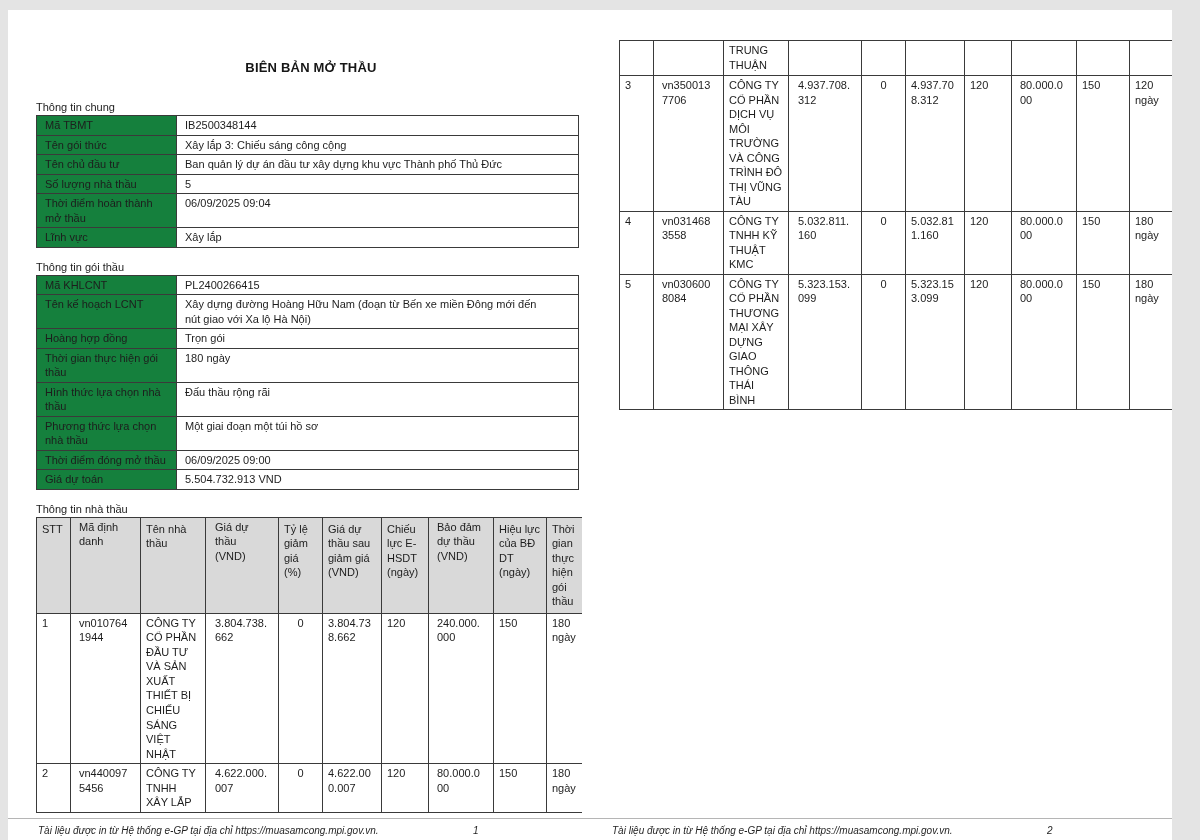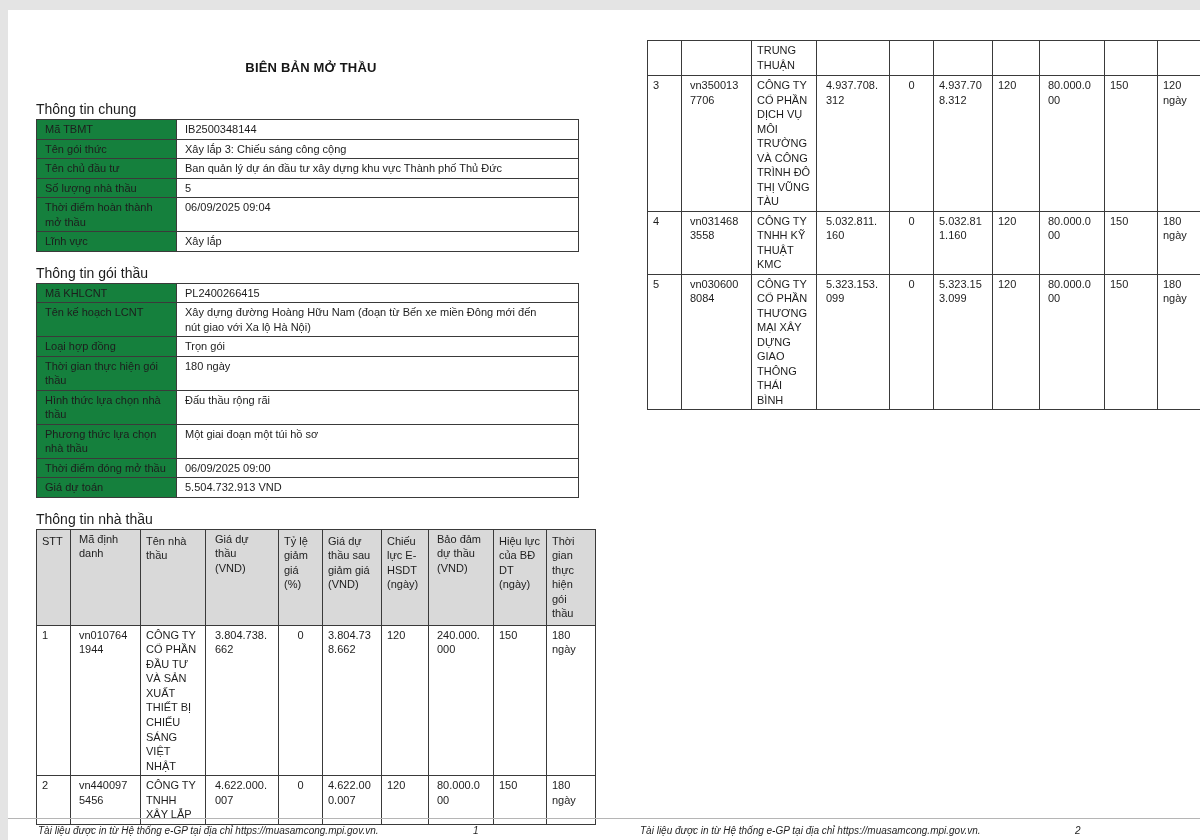--- a/index.html
+++ b/index.html
@@ -4,28 +4,28 @@
 <style>
   html,body{margin:0;padding:0;}
   body{
     width:1200px;height:840px;position:relative;overflow:hidden;
     background:#e4e4e4;
     font-family:"Liberation Sans","DejaVu Sans",sans-serif;
     color:#1d1d1d;
   }
   .page{position:absolute;top:10px;height:830px;background:#ffffff;overflow:hidden;}
   #page1{left:8px;width:609px;}
-  #page2{left:610px;width:590px;}
+  #page2{left:582px;width:590px;}
 
   .content{padding:50px 11px 0 28px;}
   .doc-title{
     font-size:13px;font-weight:bold;text-align:center;
     margin:0 0 26px 0;letter-spacing:.2px;color:#161616;width:550px;
   }
-  .section-heading{font-size:14px;margin:13px 0 2px 0;color:#1c1c1c;}
+  .section-heading{font-size:11px;margin:13px 0 2px 0;color:#1c1c1c;}
   .section-heading.first{margin-top:0;}
 
   table{border-collapse:collapse;table-layout:fixed;font-size:11px;line-height:1.32;}
   th,td{border:1px solid #3a3a3a;vertical-align:top;font-weight:normal;text-align:left;
         overflow-wrap:break-word;}
   .info{width:542px;}
   .info th{width:140px;background:#15803d;padding:2px 8px;}
   .info td{padding:2px 8px;}
   .clamp355{display:inline-block;max-width:352px;}
 
@@ -102,21 +102,21 @@
       <tbody>
         <tr>
           <th>Mã KHLCNT</th>
           <td>PL2400266415</td>
         </tr>
         <tr>
           <th>Tên kế hoạch LCNT</th>
           <td><span class="clamp355">Xây dựng đường Hoàng Hữu Nam (đoạn từ Bến xe miền Đông mới đến nút giao với Xa lộ Hà Nội)</span></td>
         </tr>
         <tr>
-          <th>Loại hợp đồng</th>
+          <th>Hoàng hợp đồng</th>
           <td>Trọn gói</td>
         </tr>
         <tr>
           <th>Thời gian thực hiện gói thầu</th>
           <td>180 ngày</td>
         </tr>
         <tr>
           <th>Hình thức lựa chọn nhà thầu</th>
           <td>Đấu thầu rộng rãi</td>
         </tr>

